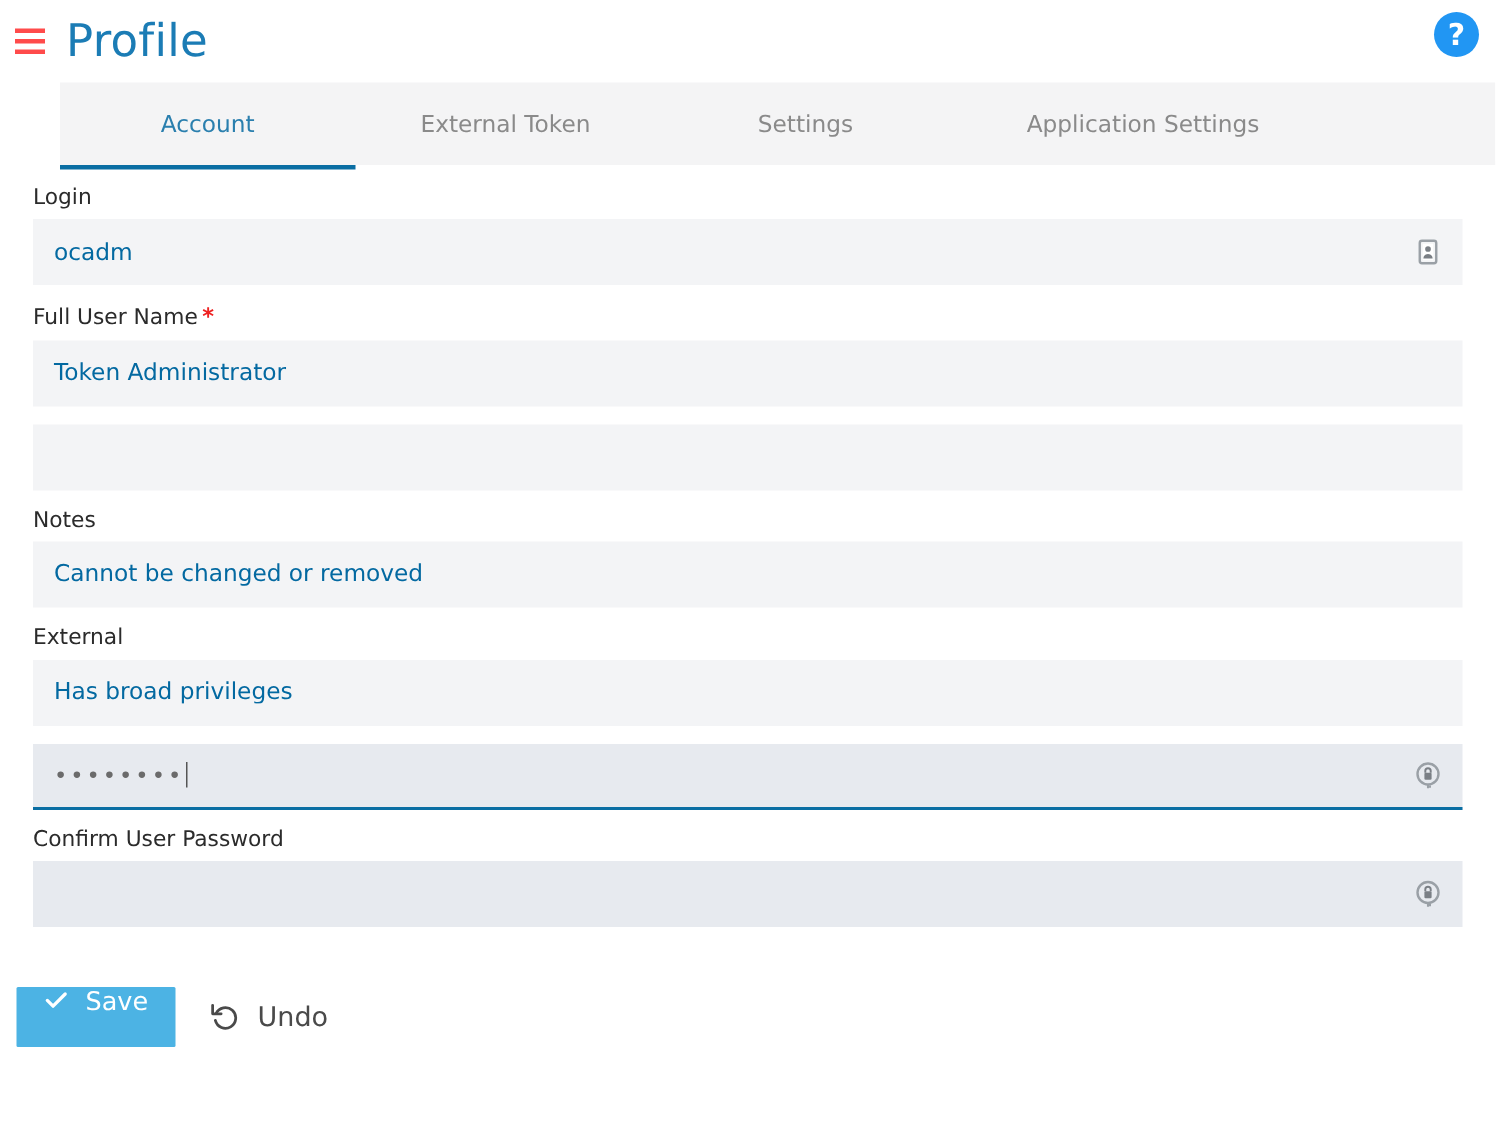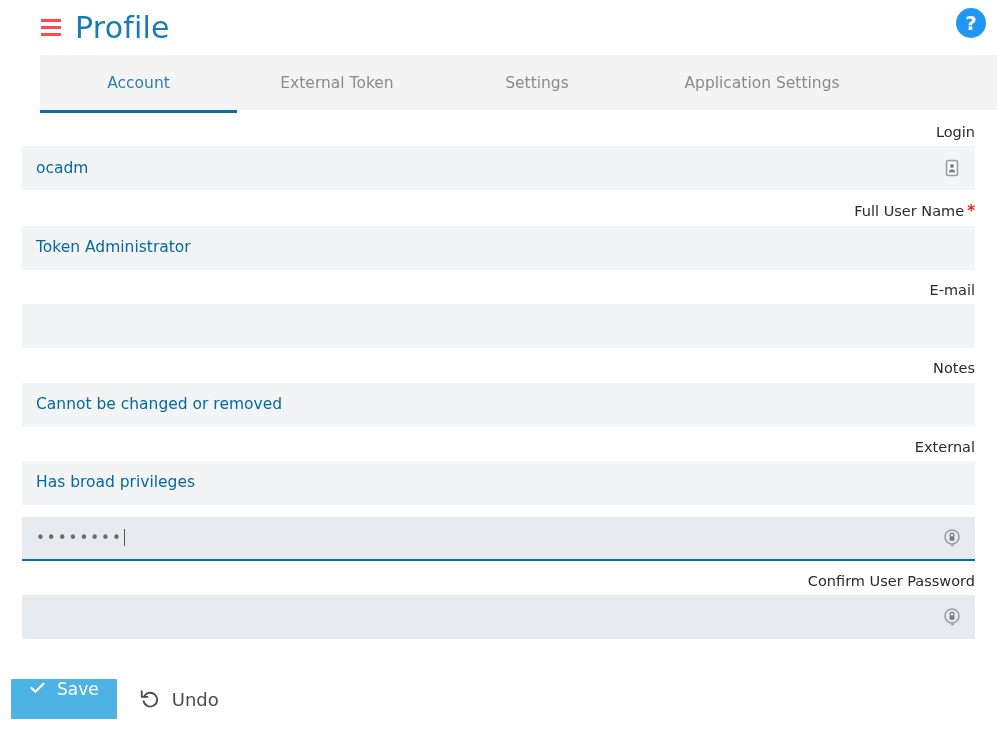--- a/index.html
+++ b/index.html
@@ -23,21 +23,20 @@
   }
 
   
   .header {
     position: relative;
     height: 55px;
     background: #ffffff;
     display: flex;
     align-items: center;
     padding: 0 0 0 8px;
-    margin-left: 31px;
   }
   .hamburger {
     width: 24px;
     height: 24px;
     display: flex;
     flex-direction: column;
     justify-content: center;
     gap: 4px;
     cursor: pointer;
     padding: 0 2px;
@@ -109,21 +108,20 @@
     left: 0;
     right: 0;
     bottom: -3px;
     height: 3px;
     background: #0a6ea3;
   }
 
   
   .form {
     padding: 14px 22px 12px 22px;
-    text-align: right;
   }
   .field {
     margin-bottom: 12px;
   }
   .field-label {
     font-size: 14.5px;
     color: #2b2b2b;
     margin-bottom: 5px;
     line-height: 1.2;
     display: block;
@@ -276,21 +274,20 @@
     </div>
 
     <div class="field">
       <label class="field-label"><span>Full User Name</span><span class="req">*</span></label>
       <div class="input-wrap">
         <div class="input-text">Token Administrator</div>
       </div>
     </div>
 
     <div class="field">
-      <label class="field-label">E-mail</label>
       <div class="input-wrap">
         <div class="input-text"></div>
       </div>
     </div>
 
     <div class="field">
       <label class="field-label">Notes</label>
       <div class="input-wrap">
         <div class="input-text">Cannot be changed or removed</div>
       </div>

